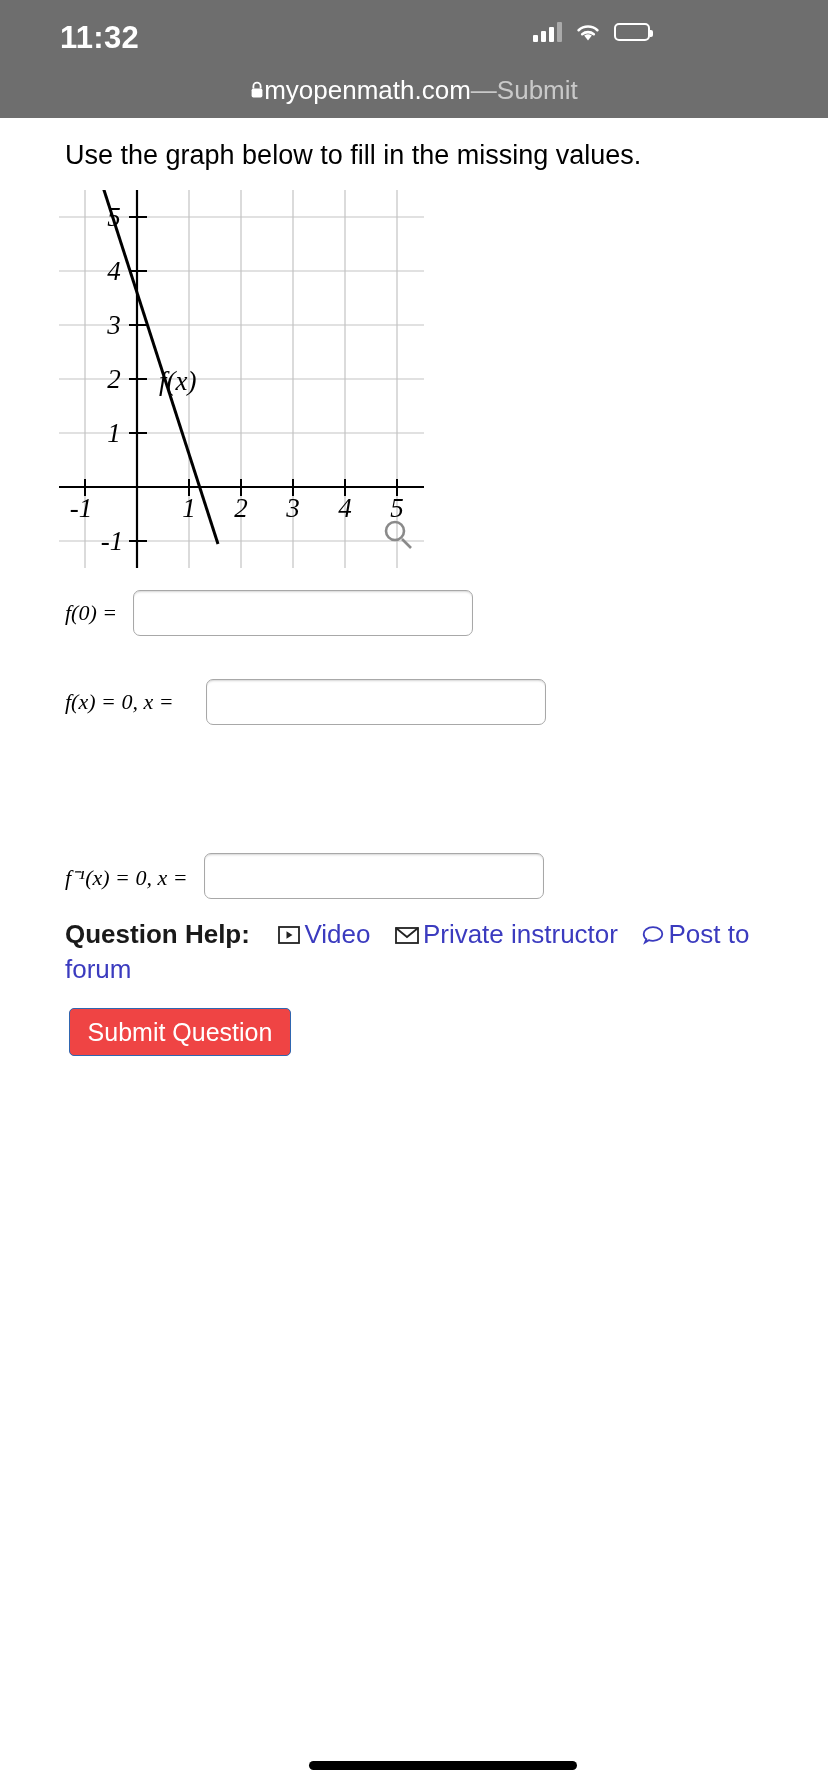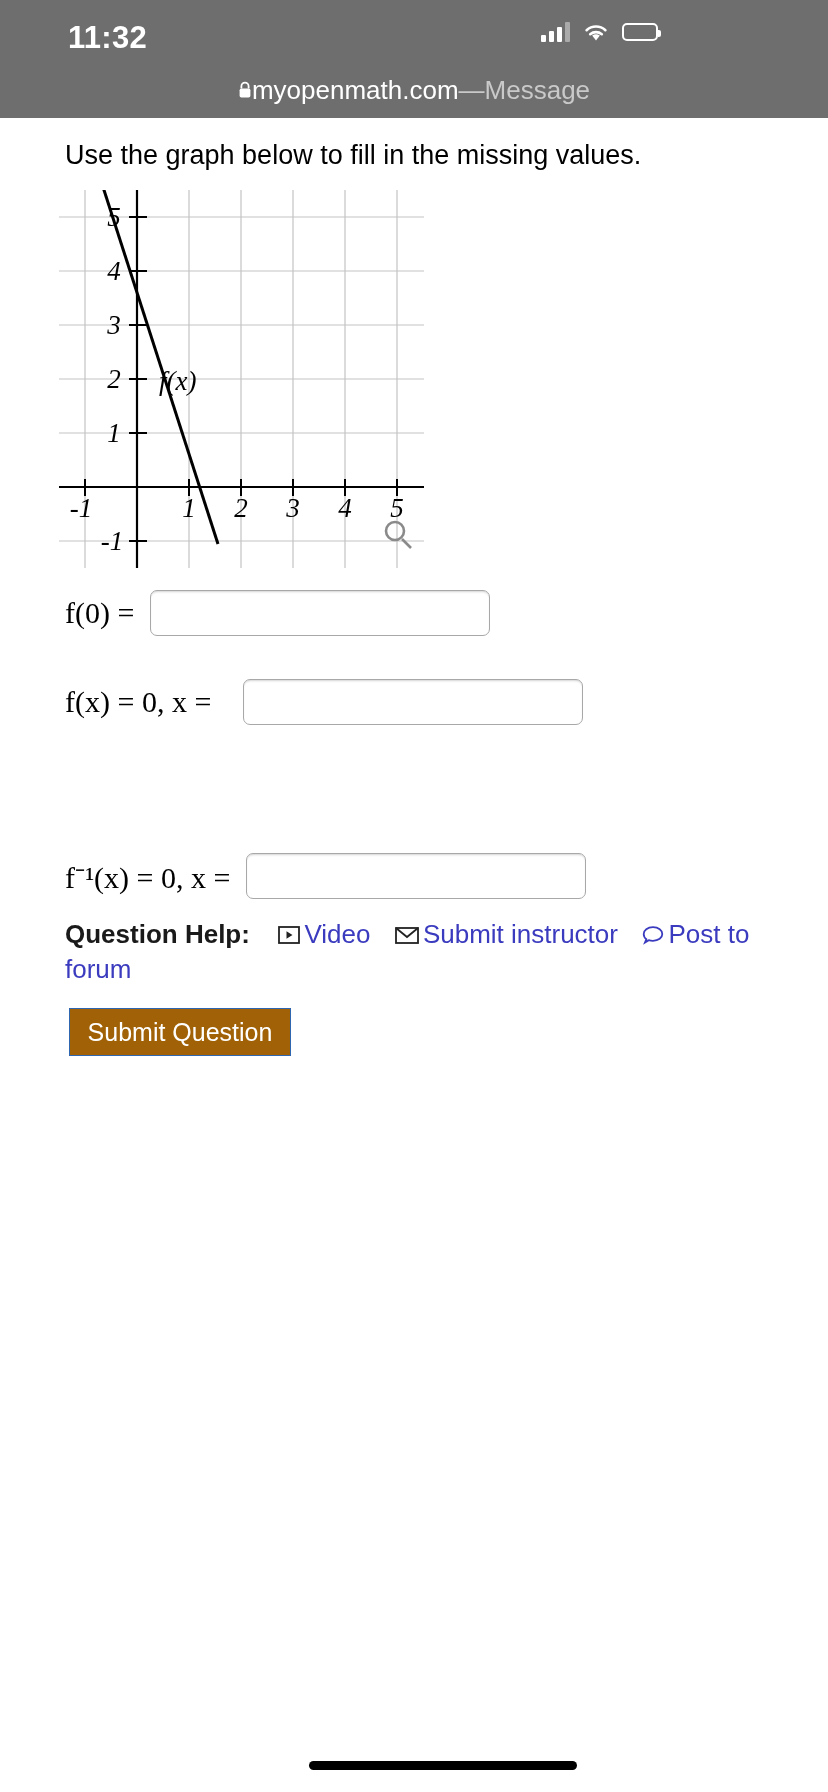--- a/index.html
+++ b/index.html
@@ -12,21 +12,21 @@
     position: relative;
   }
 
   
   .browser-chrome {
     position: absolute; left:0; top:0;
     width: 828px; height: 118px;
     background: #6e6e6e;
   }
   .status-bar {
-    position: absolute; left:8px; top:0;
+    position: absolute; left:0; top:0;
     width: 696px; height: 62px;
   }
   .status-time {
     position: absolute; left: 60px; top: 20px;
     color: #ffffff; font-size: 31px; font-weight: 600;
     letter-spacing: 0.3px;
   }
   .status-right {
     position: absolute; right: 46px; top: 22px;
     display: flex; align-items: center; gap: 12px;
@@ -70,21 +70,21 @@
   .graph-wrap {
     position:absolute; left: 30px; top: 72px;
     width: 365px; height: 378px;
   }
   .graph-wrap svg { display:block; }
 
   
   .mrow { position:absolute; display:flex; align-items:center; }
   .mlabel {
     font-family:"Liberation Serif", serif;
-    font-size: 30px; color:#000; white-space:nowrap;
+    font-style: italic; font-size: 22px; color:#000; white-space:nowrap;
   }
   .ans-box {
     background:#fff;
     border:1px solid #a8a8a8;
     border-radius: 7px;
     height: 46px;
     box-shadow: inset 0 2px 3px -2px rgba(0,0,0,.35);
   }
 
   .qhelp {
@@ -95,23 +95,23 @@
   }
   .qhelp .lbl { font-weight: 600; color:#1a1a1a; }
   .qhelp a { color:#3b3bbf; text-decoration:none; }
   .ic {
     display:inline-block; vertical-align:-2px; margin-right:4px;
   }
 
   .submit-btn {
     position:absolute; left: 40px; top: 890px;
     width: 222px; height: 48px;
-    background:#a16207;
+    background:#ef4444;
     border: 1px solid #2f66b0;
-    border-radius: 0;
+    border-radius: 5px;
     color:#ffffff; font-size: 25px;
     display:flex; align-items:center; justify-content:center;
     font-family:"Liberation Sans", sans-serif;
   }
 
   .home-indicator {
     position:absolute; left: 50%; transform: translateX(-50%);
     bottom: 22px; width: 268px; height: 9px;
     background:#000; border-radius: 5px;
   }
@@ -145,21 +145,21 @@
 
   <div class="urlbar">
     <span class="lock-icon">
       <svg width="14" height="18" viewBox="0 0 14 18">
         <path d="M3.4 7.6 V5.2 A3.6 3.6 0 0 1 10.6 5.2 V7.6" stroke="#fff" stroke-width="1.8" fill="none"></path>
         <rect x="1.6" y="7.4" width="10.8" height="9.2" rx="1.8" fill="#fff"></rect>
       </svg>
     </span>
     <span class="url-text">myopenmath.com</span>
     <span class="url-private">—</span>
-    <span class="url-private">Message</span>
+    <span class="url-private">Submit</span>
   </div>
 </div>
 
 <div class="content">
 
   <div class="prompt">Use the graph below to fill in the missing values.</div>
 
   <div class="graph-wrap">
     <svg width="365" height="378" viewBox="0 0 365 378">
 
@@ -254,21 +254,21 @@
         <rect x="1" y="2" width="20" height="16" fill="none" stroke="#222" stroke-width="1.8"></rect>
         <path d="M8.5 6.2 L14.5 10 L8.5 13.8 Z" fill="#222"></path>
       </svg>
     </span><a href="#">Video</a>
     <span style="display:inline-block; width:10px;"></span>
     <span class="ic">
       <svg width="24" height="20" viewBox="0 0 24 20">
         <rect x="1" y="3" width="22" height="15" fill="none" stroke="#222" stroke-width="1.8"></rect>
         <path d="M1 3 L12 12 L23 3" fill="none" stroke="#222" stroke-width="1.8"></path>
       </svg>
-    </span><a href="#">Submit instructor</a>
+    </span><a href="#">Private instructor</a>
     <span style="display:inline-block; width:10px;"></span>
     <span class="ic">
       <svg width="22" height="20" viewBox="0 0 22 20">
         <path d="M11 2.2 C16.5 2.2 20.3 5.2 20.3 9 C20.3 12.8 16.5 15.8 11 15.8 C9.4 15.8 8 15.6 6.8 15.2 L3 17.6 L4.4 14.2 C2.6 12.9 1.7 11.1 1.7 9 C1.7 5.2 5.5 2.2 11 2.2 Z" fill="none" stroke="#3b3bbf" stroke-width="1.8"></path>
       </svg>
     </span><a href="#">Post to forum</a>
   </div>
 
   <div class="submit-btn">Submit Question</div>
 

